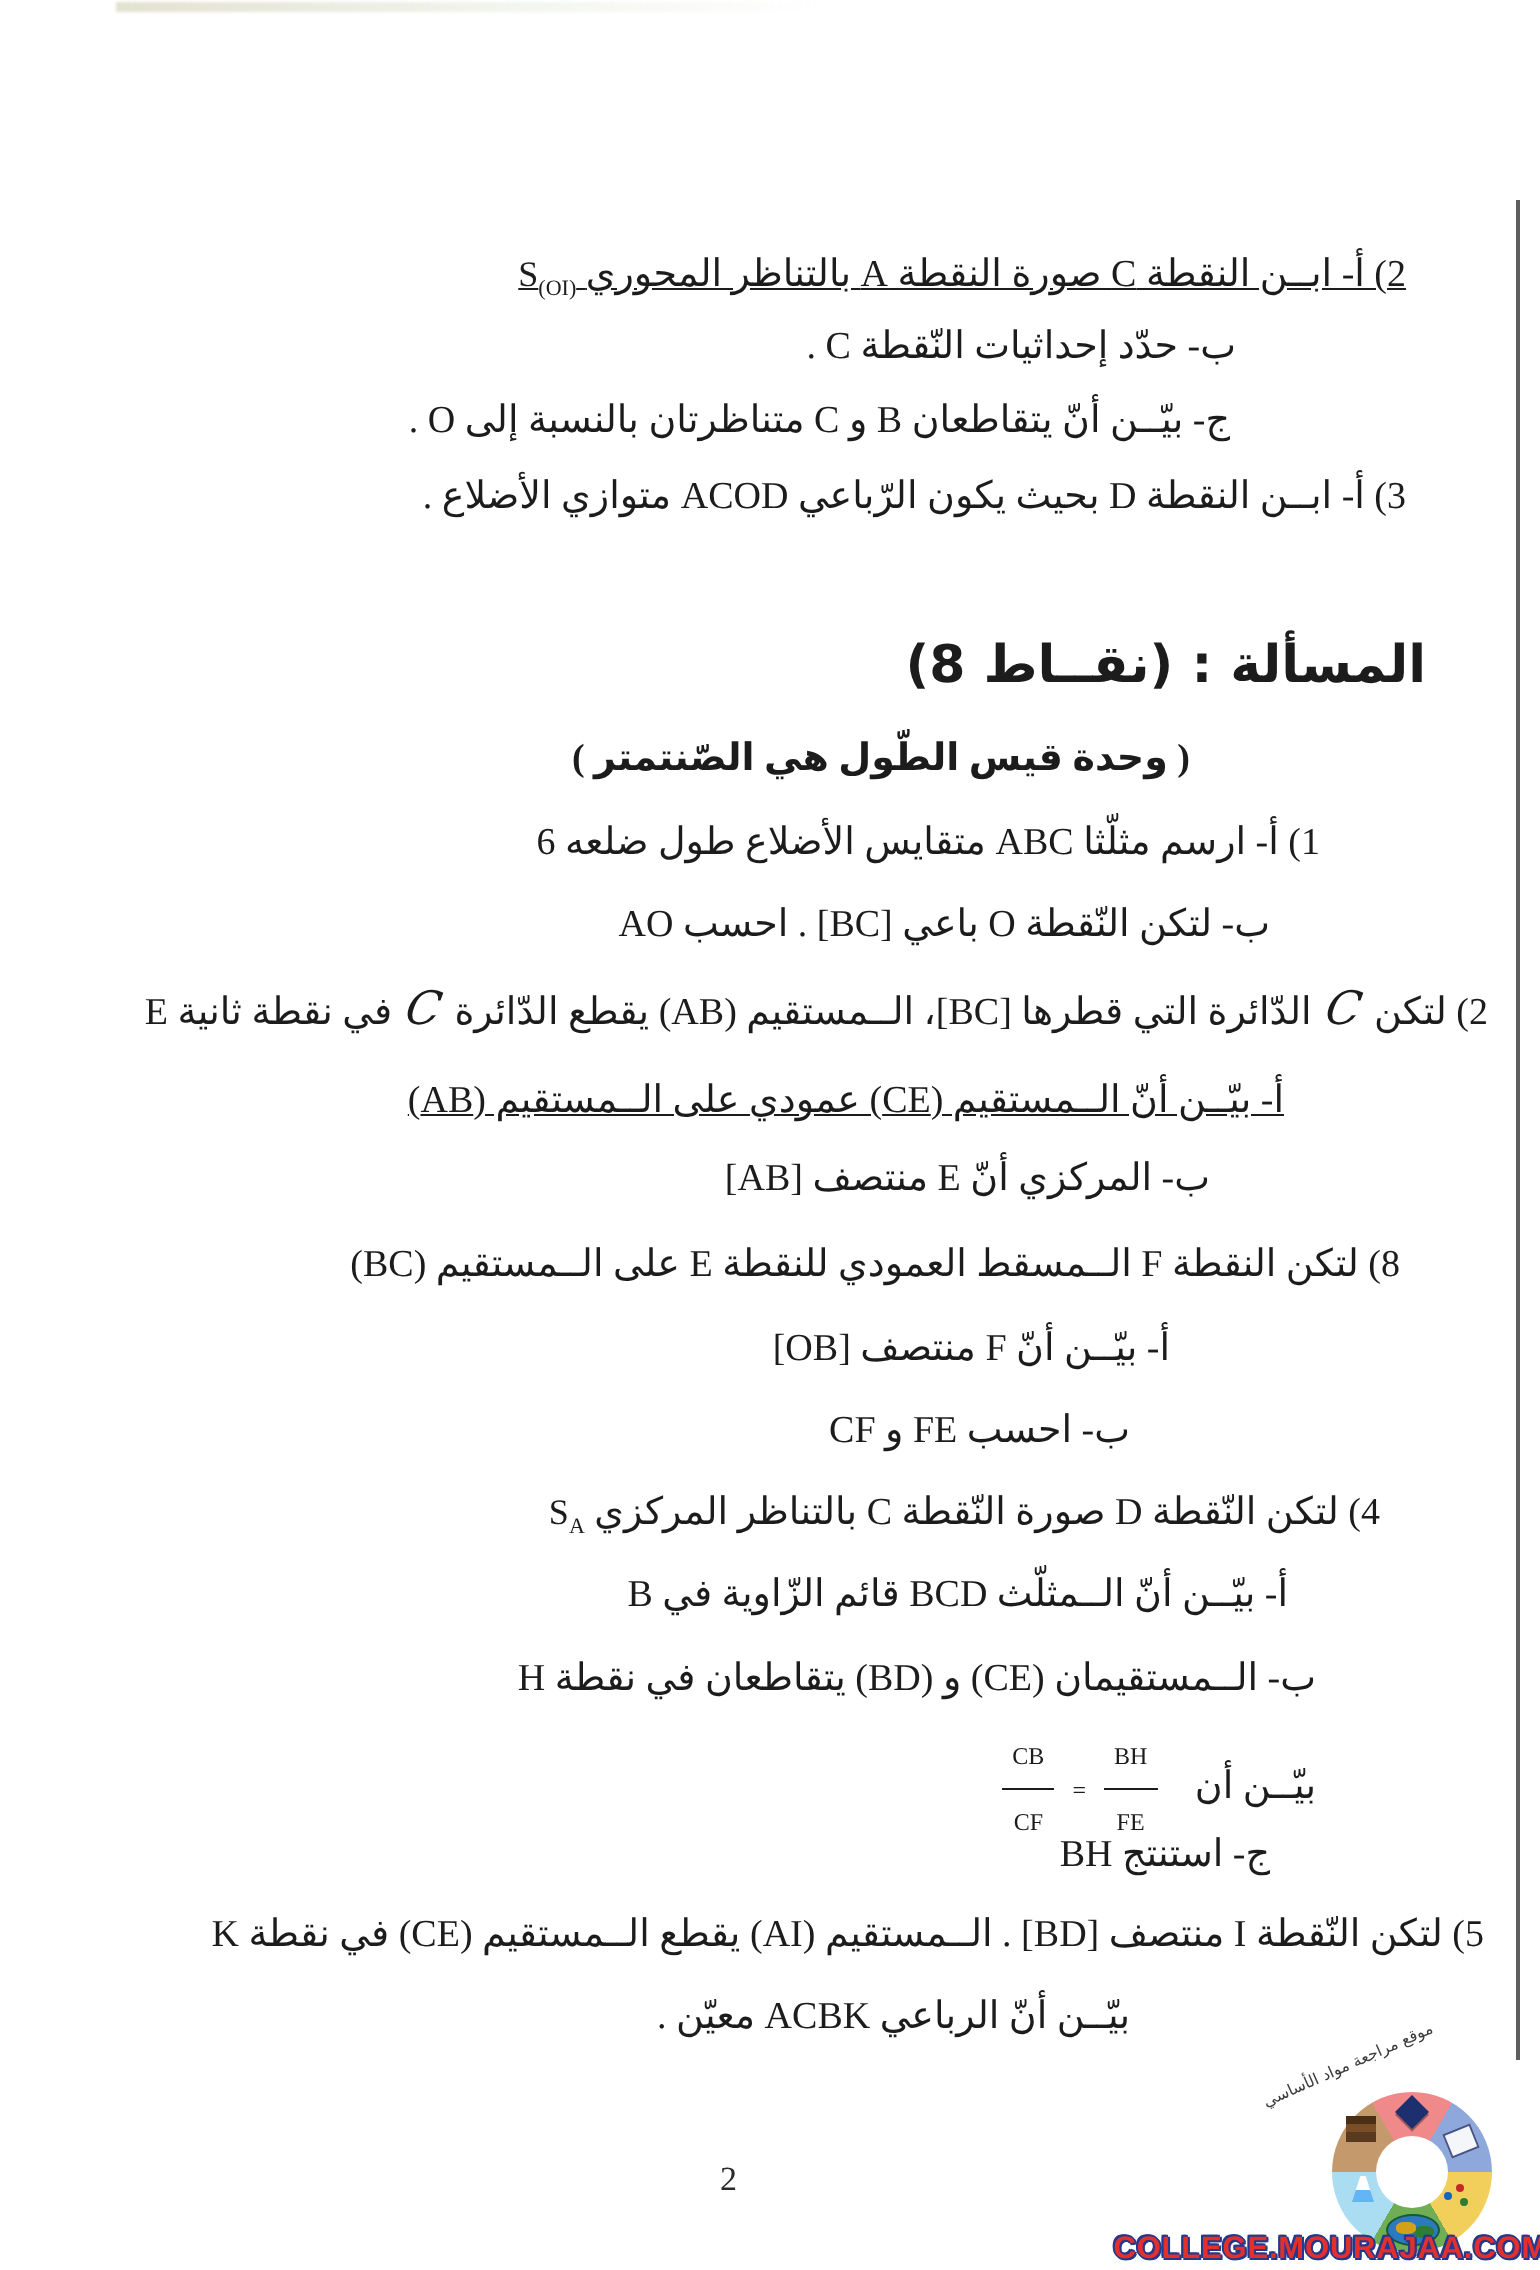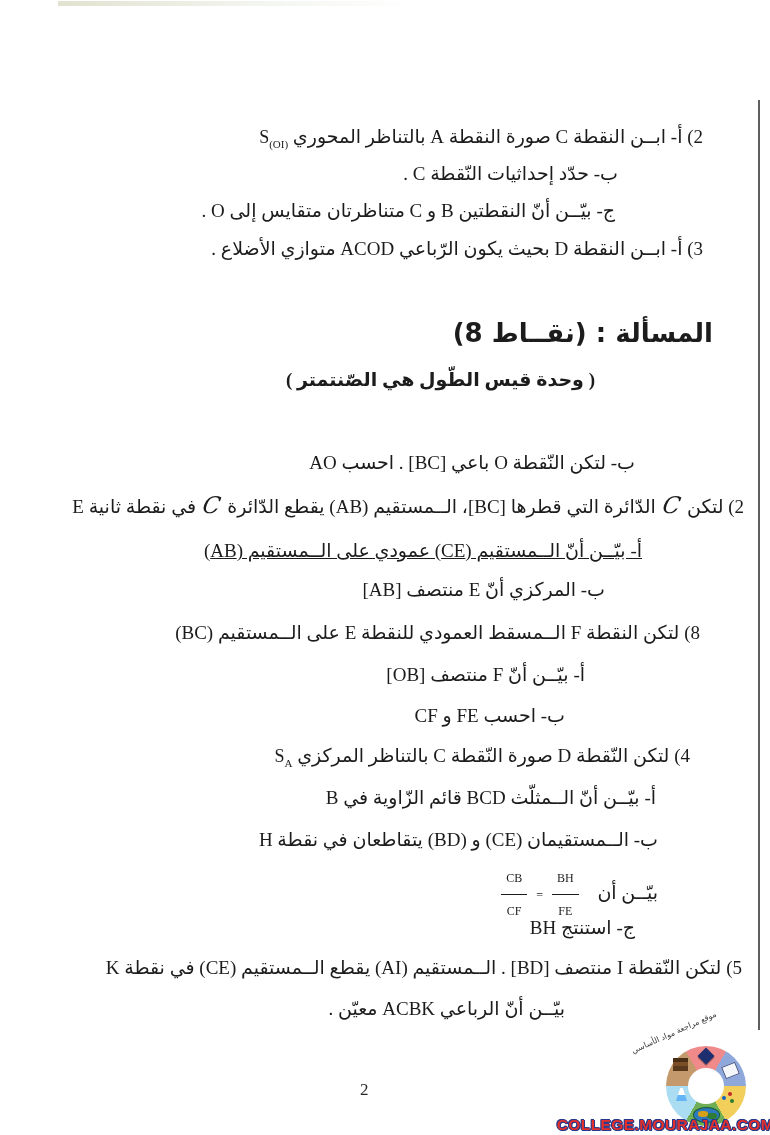--- a/index.html
+++ b/index.html
@@ -80,42 +80,45 @@
   }
 </style>
 </head>
 <body>
 
 <div class="page">
 
   <div class="scan-smudge"></div>
   <div class="scan-line"></div>
 
-  <div class="ln" style="top:122px; right:67px;">
+  <div class="ln" style="top:122px; right:67px;text-decoration:underline;">
     <span>2) أ- ابــن النقطة C صورة النقطة A بالتناظر المحوري</span>
     <span class="snot" dir="ltr"><span>S</span><sub>(OI)</sub></span>
   </div>
   <div class="ln" style="top:159px; right:152px;">
     <span>ب- حدّد إحداثيات النّقطة C .</span>
   </div>
   <div class="ln" style="top:196px; right:155px;">
-    <span>ج- بيّــن أنّ النقطتين B و C متناظرتان متقايس إلى O .</span>
+    <span>ج- بيّــن أنّ يتقاطعان B و C متناظرتان بالنسبة إلى O .</span>
   </div>
   <div class="ln" style="top:234px; right:67px;">
     <span>3) أ- ابــن النقطة D بحيث يكون الرّباعي ACOD متوازي الأضلاع .</span>
   </div>
 
   <div class="ln hdr" style="top:318px; right:57px;">
     <span>المسألة :</span>
     <span dir="ltr">(8 نقــاط)</span>
   </div>
   <div class="ln unit" style="top:365px; right:175px;">
     <span>( وحدة قيس الطّول هي الصّنتمتر )</span>
   </div>
 
+  <div class="ln" style="top:407px; right:110px;">
+    <span>1) أ- ارسم مثلّثا ABC متقايس الأضلاع طول ضلعه 6</span>
+  </div>
   <div class="ln" style="top:448px; right:135px;">
     <span>ب- لتكن النّقطة O باعي [BC] . احسب AO</span>
   </div>
   <div class="ln" style="top:490px; right:26px;">
     <span>2) لتكن</span>
     <span class="circ">C</span>
     <span>الدّائرة التي قطرها [BC]، الــمستقيم (AB) يقطع الدّائرة</span>
     <span class="circ">C</span>
     <span>في نقطة ثانية E</span>
   </div>
@@ -131,21 +134,21 @@
   <div class="ln" style="top:701px; right:205px;">
     <span>ب- احسب FE و CF</span>
   </div>
   <div class="ln" style="top:660px; right:185px;">
     <span>أ- بيّــن أنّ F منتصف [OB]</span>
   </div>
   <div class="ln" style="top:741px; right:80px;">
     <span>4) لتكن النّقطة D صورة النّقطة C بالتناظر المركزي</span>
     <span class="snot" dir="ltr"><span>S</span><sub>A</sub></span>
   </div>
-  <div class="ln" style="top:783px; right:114px;text-align:right;">
+  <div class="ln" style="top:783px; right:126px;text-align:right;">
     <span>أ- بيّــن أنّ الــمثلّث BCD قائم الزّاوية في B</span>
   </div>
   <div class="ln" style="top:825px; right:112px;">
     <span>ب- الــمستقيمان (CE) و (BD) يتقاطعان في نقطة H</span>
   </div>
   <div class="ln" style="top:863px; right:112px;">
     <span>بيّــن أن</span>
     <span class="math">
       <span class="frac"><span class="num">CB</span><span class="den">CF</span></span>
       <span class="eq">=</span>

